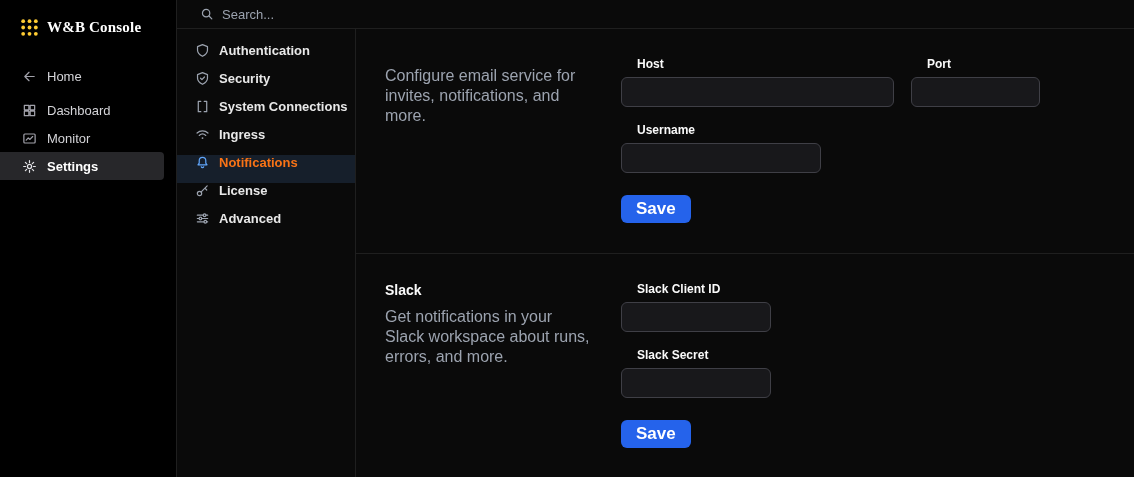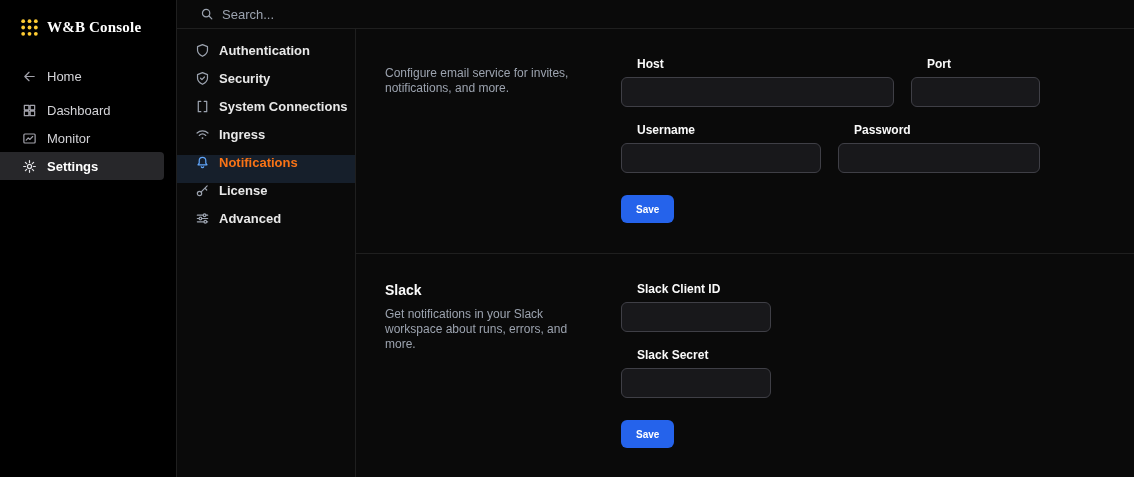--- a/index.html
+++ b/index.html
@@ -30,28 +30,28 @@
   .snav-item .icon { display:flex; color:#9ca3af; }
   .snav-item.selected { background:rgba(96,165,250,.14); color:#f97316; font-weight:700; }
   .snav-item.selected .icon { color:#60a5fa; }
 
   
   .content { position:absolute; left:356px; top:29px; right:0; bottom:0; background:#0a0a0a; }
   .panel { display:flex; padding:28px 0 0 29px; }
   .panel.first { height:225px; border-bottom:1px solid #1f1f1f; }
   .panel-info { width:236px; padding-right:26px; flex:none; }
   .panel-title { font-size:14px; font-weight:700; color:#fafafa; }
-  .panel-desc { margin-top:9px; font-size:12px; line-height:1.25; color:#9ca3af; }
+  .panel-desc { margin-top:9px; font-size:16px; line-height:1.25; color:#9ca3af; }
   .panel-form { flex:none; }
   .form-row { display:flex; gap:17px; }
   .form-row + .form-row { margin-top:16px; }
   .field label { display:block; font-size:12px; font-weight:700; color:#fafafa; margin-bottom:6px;margin-left:16px; }
   .field input { width:100%; height:30px; background:#18181b; border:1px solid #3f3f46; border-radius:6px; color:#e5e5e5; padding:0 10px; font-size:13px; font-family:inherit; outline:none; }
   .w-host{width:273px} .w-port{width:129px} .w-user{width:200px} .w-pass{width:202px} .w-slack{width:150px}
-  .save-btn { margin-top:22px; height:28px; padding:0 15px; background:#2563eb; color:#fff; border:none; border-radius:6px; font-size:10px; font-weight:700; font-family:inherit; cursor:pointer; }
+  .save-btn { margin-top:22px; height:28px; padding:0 15px; background:#2563eb; color:#fff; border:none; border-radius:6px; font-size:17px; font-weight:700; font-family:inherit; cursor:pointer; }
 
   svg { display:block; }
 </style>
 </head>
 <body>
 
 <div class="app">
 
   <aside class="left-sidebar">
     <div class="brand">
@@ -202,24 +202,20 @@
           <div class="field w-port">
             <label>Port</label>
             <input type="text" value="" style="">
           </div>
         </div>
         <div class="form-row">
           <div class="field w-user">
             <label>Username</label>
             <input type="text" value="" style="">
           </div>
-          <div class="field w-pass">
-            <label>Password</label>
-            <input type="password" value="" style="">
-          </div>
         </div>
         <button class="save-btn">Save</button>
       </div>
     </section>
 
     <section class="panel">
       <div class="panel-info">
         <h2 class="panel-title">Slack</h2>
         <p class="panel-desc">Get notifications in your Slack workspace about runs, errors, and more.</p>
       </div>

